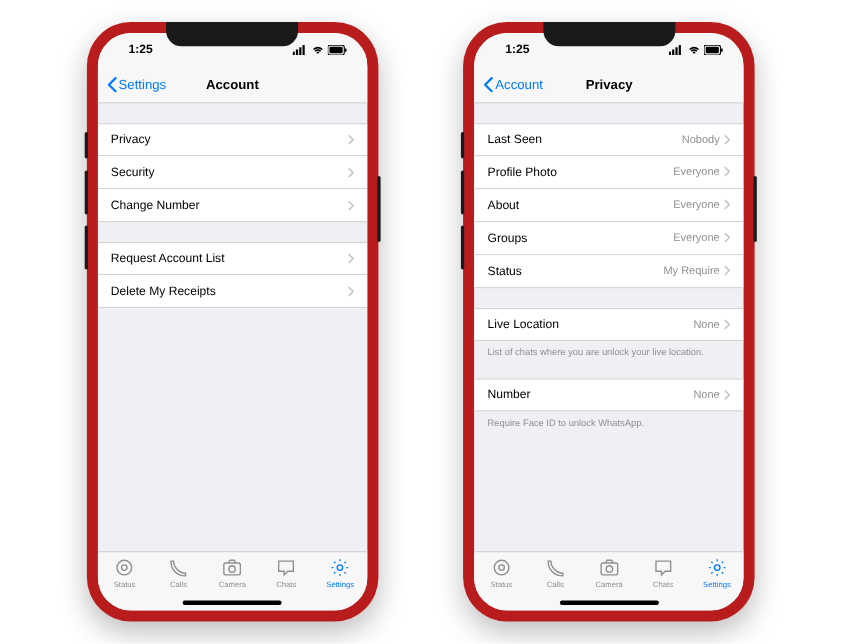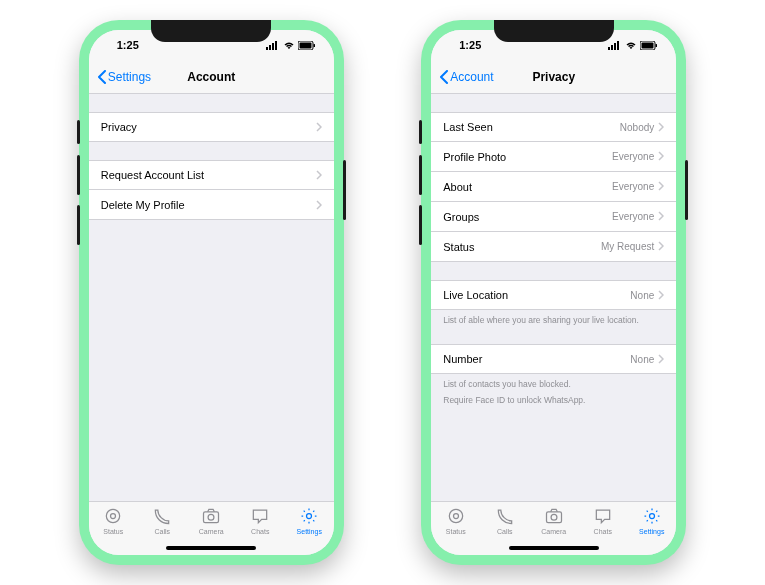--- a/index.html
+++ b/index.html
@@ -9,21 +9,21 @@
     background: #ffffff;
     font-family: -apple-system, "Helvetica Neue", Arial, sans-serif;
     display: flex;
     justify-content: space-around;
     align-items: center;
     padding: 20px 40px;
   }
   .phone {
     width: 265px;
     height: 545px;
-    background: #86efac;
+    background: #b91c1c;
     border-radius: 40px;
     padding: 10px;
     position: relative;
     box-shadow: 0 10px 25px rgba(0,0,0,0.25);
   }
   .screen {
     width: 100%;
     height: 100%;
     background: #efeff4;
     border-radius: 30px;
@@ -201,32 +201,48 @@
     <div class="content">
       <div class="group" id="left-group1">
           <div class="row">
     <span class="label">Privacy</span>
     <span class="value">
               <svg class="chevron" width="6" height="10" viewBox="0 0 6 10">
                 <path d="M1 1 L5 5 L1 9" stroke="#c7c7cc" stroke-width="1.5" fill="none"></path>
               </svg>
             </span>
   </div>
+          <div class="row">
+    <span class="label">Security</span>
+    <span class="value">
+              <svg class="chevron" width="6" height="10" viewBox="0 0 6 10">
+                <path d="M1 1 L5 5 L1 9" stroke="#c7c7cc" stroke-width="1.5" fill="none"></path>
+              </svg>
+            </span>
+  </div>
+          <div class="row">
+    <span class="label">Change Number</span>
+    <span class="value">
+              <svg class="chevron" width="6" height="10" viewBox="0 0 6 10">
+                <path d="M1 1 L5 5 L1 9" stroke="#c7c7cc" stroke-width="1.5" fill="none"></path>
+              </svg>
+            </span>
+  </div>
         </div>
       <div class="group" id="left-group2">
           <div class="row">
     <span class="label">Request Account List</span>
     <span class="value">
               <svg class="chevron" width="6" height="10" viewBox="0 0 6 10">
                 <path d="M1 1 L5 5 L1 9" stroke="#c7c7cc" stroke-width="1.5" fill="none"></path>
               </svg>
             </span>
   </div>
           <div class="row">
-    <span class="label">Delete My Profile</span>
+    <span class="label">Delete My Receipts</span>
     <span class="value">
               <svg class="chevron" width="6" height="10" viewBox="0 0 6 10">
                 <path d="M1 1 L5 5 L1 9" stroke="#c7c7cc" stroke-width="1.5" fill="none"></path>
               </svg>
             </span>
   </div>
         </div>
     </div>
     <div class="tab-bar" id="tabbar-left">
         <div class="tab">
@@ -337,53 +353,52 @@
     <span class="value">
               <span>Everyone</span>
               <svg class="chevron" width="6" height="10" viewBox="0 0 6 10">
                 <path d="M1 1 L5 5 L1 9" stroke="#c7c7cc" stroke-width="1.5" fill="none"></path>
               </svg>
             </span>
   </div>
           <div class="row">
     <span class="label">Status</span>
     <span class="value">
-              <span>My Request</span>
+              <span>My Require</span>
               <svg class="chevron" width="6" height="10" viewBox="0 0 6 10">
                 <path d="M1 1 L5 5 L1 9" stroke="#c7c7cc" stroke-width="1.5" fill="none"></path>
               </svg>
             </span>
   </div>
         </div>
 
       <div class="group tight">
         <div class="row">
           <span class="label">Live Location</span>
           <span class="value">
               <span>None</span>
               <svg class="chevron" width="6" height="10" viewBox="0 0 6 10">
                 <path d="M1 1 L5 5 L1 9" stroke="#c7c7cc" stroke-width="1.5" fill="none"></path>
               </svg>
             </span>
         </div>
       </div>
-      <div class="footer-note">List of able where you are sharing your live location.</div>
+      <div class="footer-note">List of chats where you are unlock your live location.</div>
 
       <div class="group tight">
         <div class="row">
           <span class="label">Number</span>
           <span class="value">
               <span>None</span>
               <svg class="chevron" width="6" height="10" viewBox="0 0 6 10">
                 <path d="M1 1 L5 5 L1 9" stroke="#c7c7cc" stroke-width="1.5" fill="none"></path>
               </svg>
             </span>
         </div>
       </div>
-      <div class="footer-note">List of contacts you have blocked.</div>
 
 
       <div class="footer-note">Require Face ID to unlock WhatsApp.</div>
     </div>
     <div class="tab-bar" id="tabbar-right">
         <div class="tab">
       <span><svg viewBox="0 0 24 24" fill="none" stroke="currentColor" stroke-width="1.5">
               <circle cx="12" cy="12" r="8"></circle>
               <circle cx="12" cy="12" r="3"></circle>
             </svg></span>

